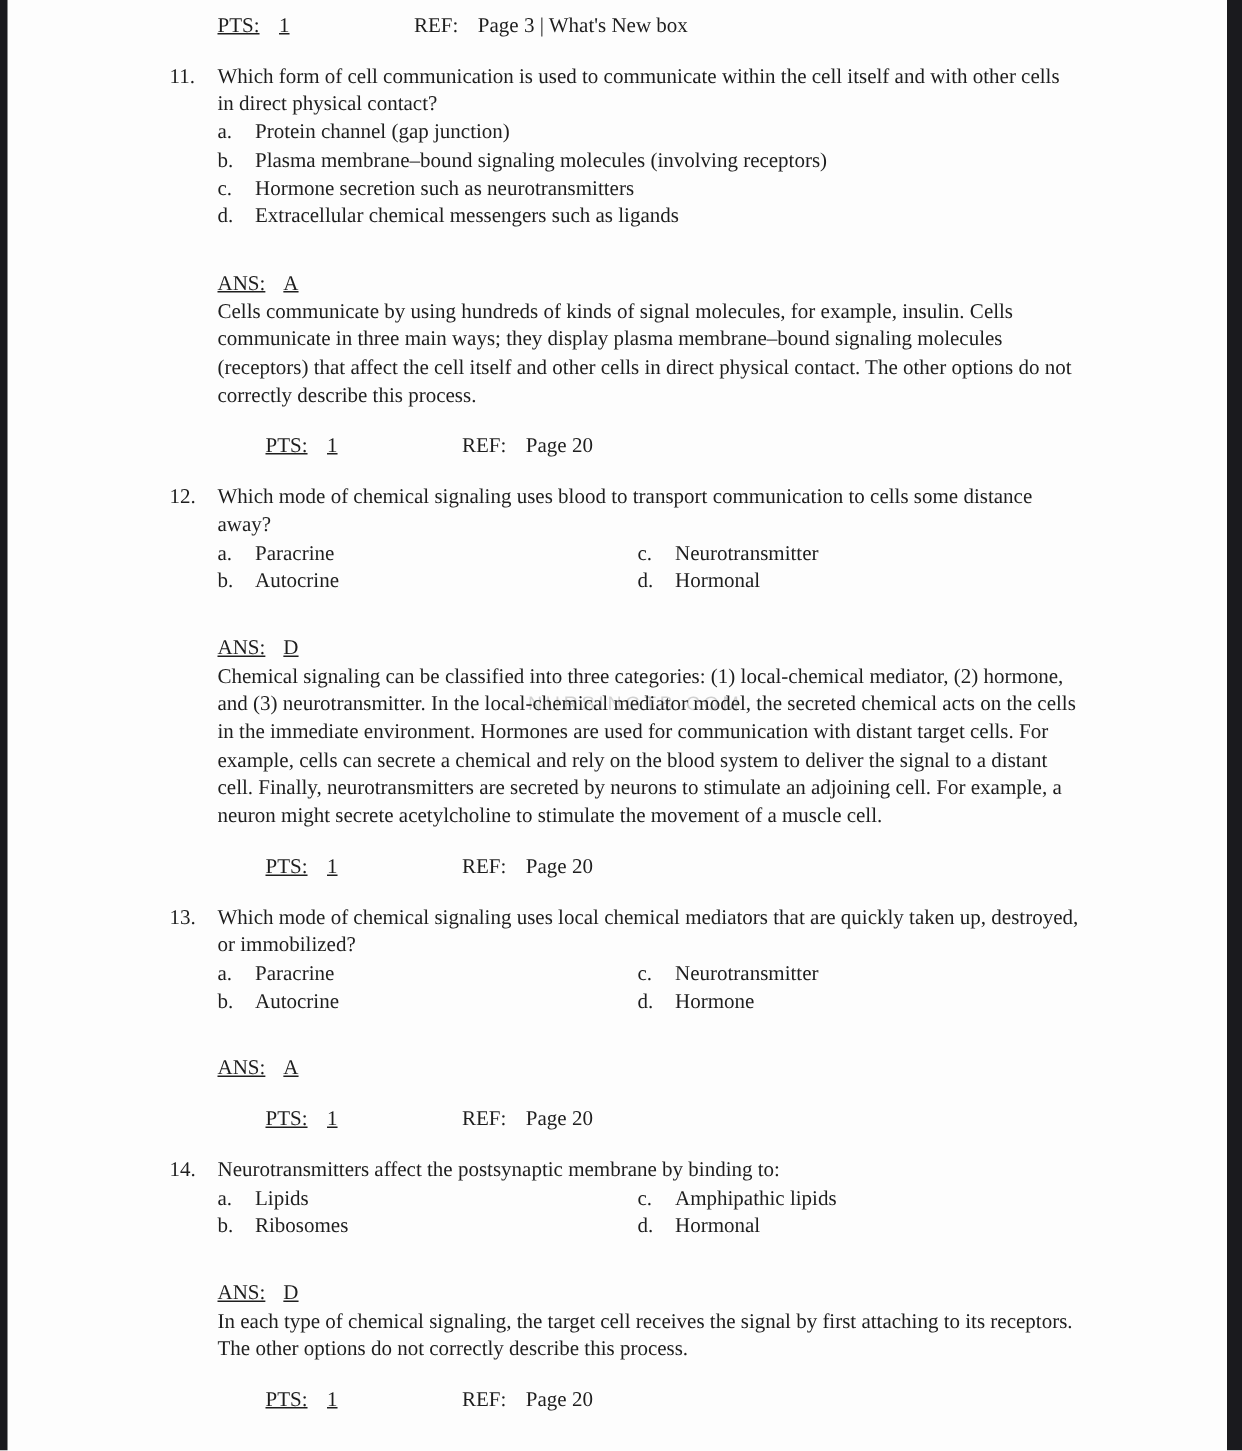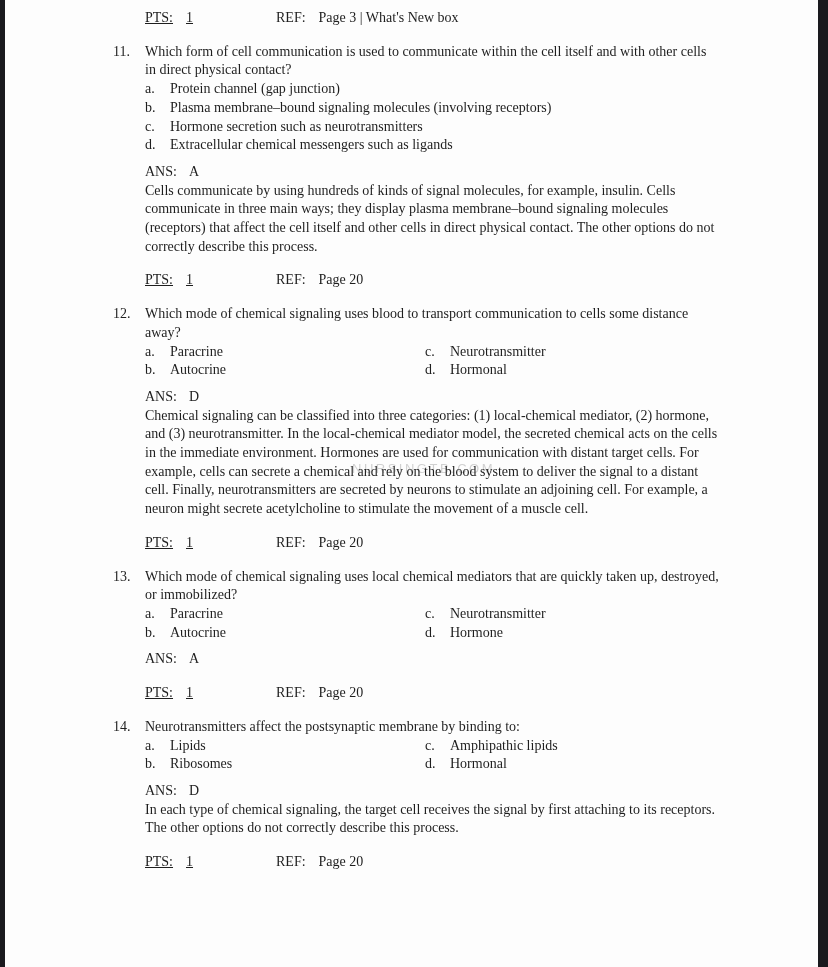--- a/index.html
+++ b/index.html
@@ -26,23 +26,23 @@
 
   .question { display: flex; margin-top: 15px; }
   .qnum { width: 32px; flex: none; }
   .qbody { width: 574px; }
 
   .opt-row { display: flex; }
   .opt-cell { display: flex; }
   .opt-cell.col-left-2 { width: 280px; flex: none; }
   .opt-letter { width: 25px; flex: none; }
 
-  .ans-row { margin-top: 8px; }
+  .ans-row { margin-top: 26px; text-decoration: underline; }
   .ans-value { margin-left: 12px; }
-  .q-footer { margin-top: 15px; }
+  .q-footer { margin-top: 15px; margin-left: 32px; }
   .feedback { width: 574px; }
 
   .watermark {
     position: absolute; left: 352px; top: 460px;
     font-family: "Liberation Sans", sans-serif;
     font-size: 13px; letter-spacing: 2.5px;
     color: #9a9a9a; opacity: 0.45;
     pointer-events: none; white-space: nowrap; text-align: center;
   }
 </style>

